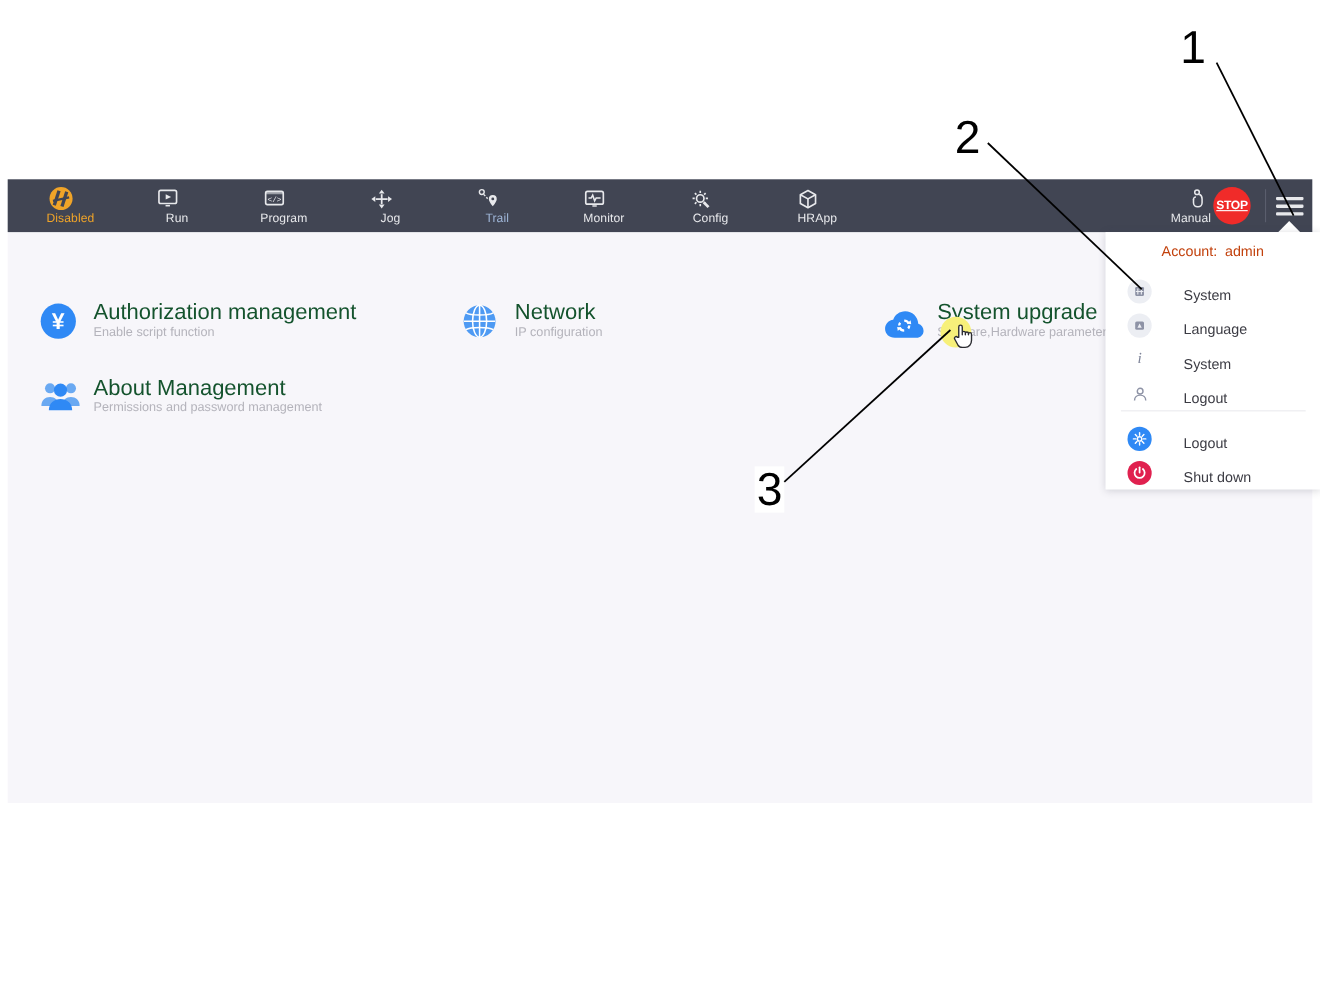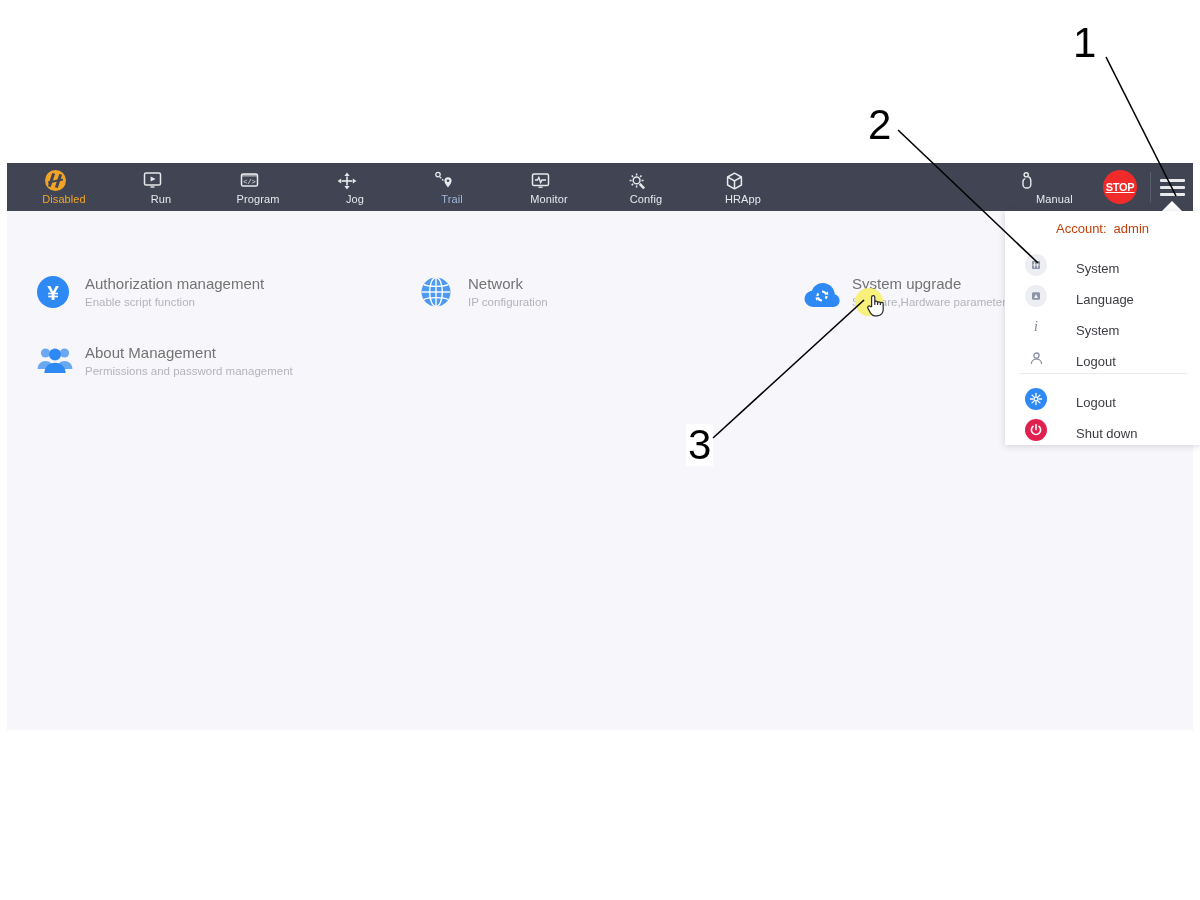--- a/index.html
+++ b/index.html
@@ -98,39 +98,39 @@
   #toolbar-right {
     position: absolute;
     right: 0; top: 0;
     height: 48px;
     display: flex;
     align-items: center;
   }
   #mode-item {
     display: flex;
     flex-direction: column;
-    align-items: flex-start;
+    align-items: flex-end;
     justify-content: center;
     gap: 1px;
     width: 60px;
     cursor: pointer;
     user-select: none;
   }
   #stop-button {
     width: 34px; height: 34px;
     border-radius: 50%;
     background: #f02b29;
     display: flex;
     align-items: center;
     justify-content: center;
     color: #fff;
     font-size: 11px;
     font-weight: bold;
     letter-spacing: -.3px;
-    margin-left: 24px;
+    margin-left: 2px;
     cursor: pointer;
     user-select: none;
     text-decoration: underline;
   }
   #menu-divider {
     width: 1px;
     height: 30px;
     background: #5a5e6d;
     margin-left: 13px;
   }
@@ -178,22 +178,22 @@
     cursor: pointer;
   }
   .card-ico {
     width: 34px; height: 34px;
     flex: 0 0 34px;
     margin-top: 3px;
     position: relative;
   }
   .card-txt { padding-top: 2px; }
   .card-title {
-    font-size: 15px;
-    color: #737373;
+    font-size: 20px;
+    color: #14532d;
     line-height: 18px;
   }
   .card-sub {
     font-size: 11.5px;
     color: #b4b3bb;
     line-height: 16px;
     margin-top: 1px;
     white-space: nowrap;
   }
 

